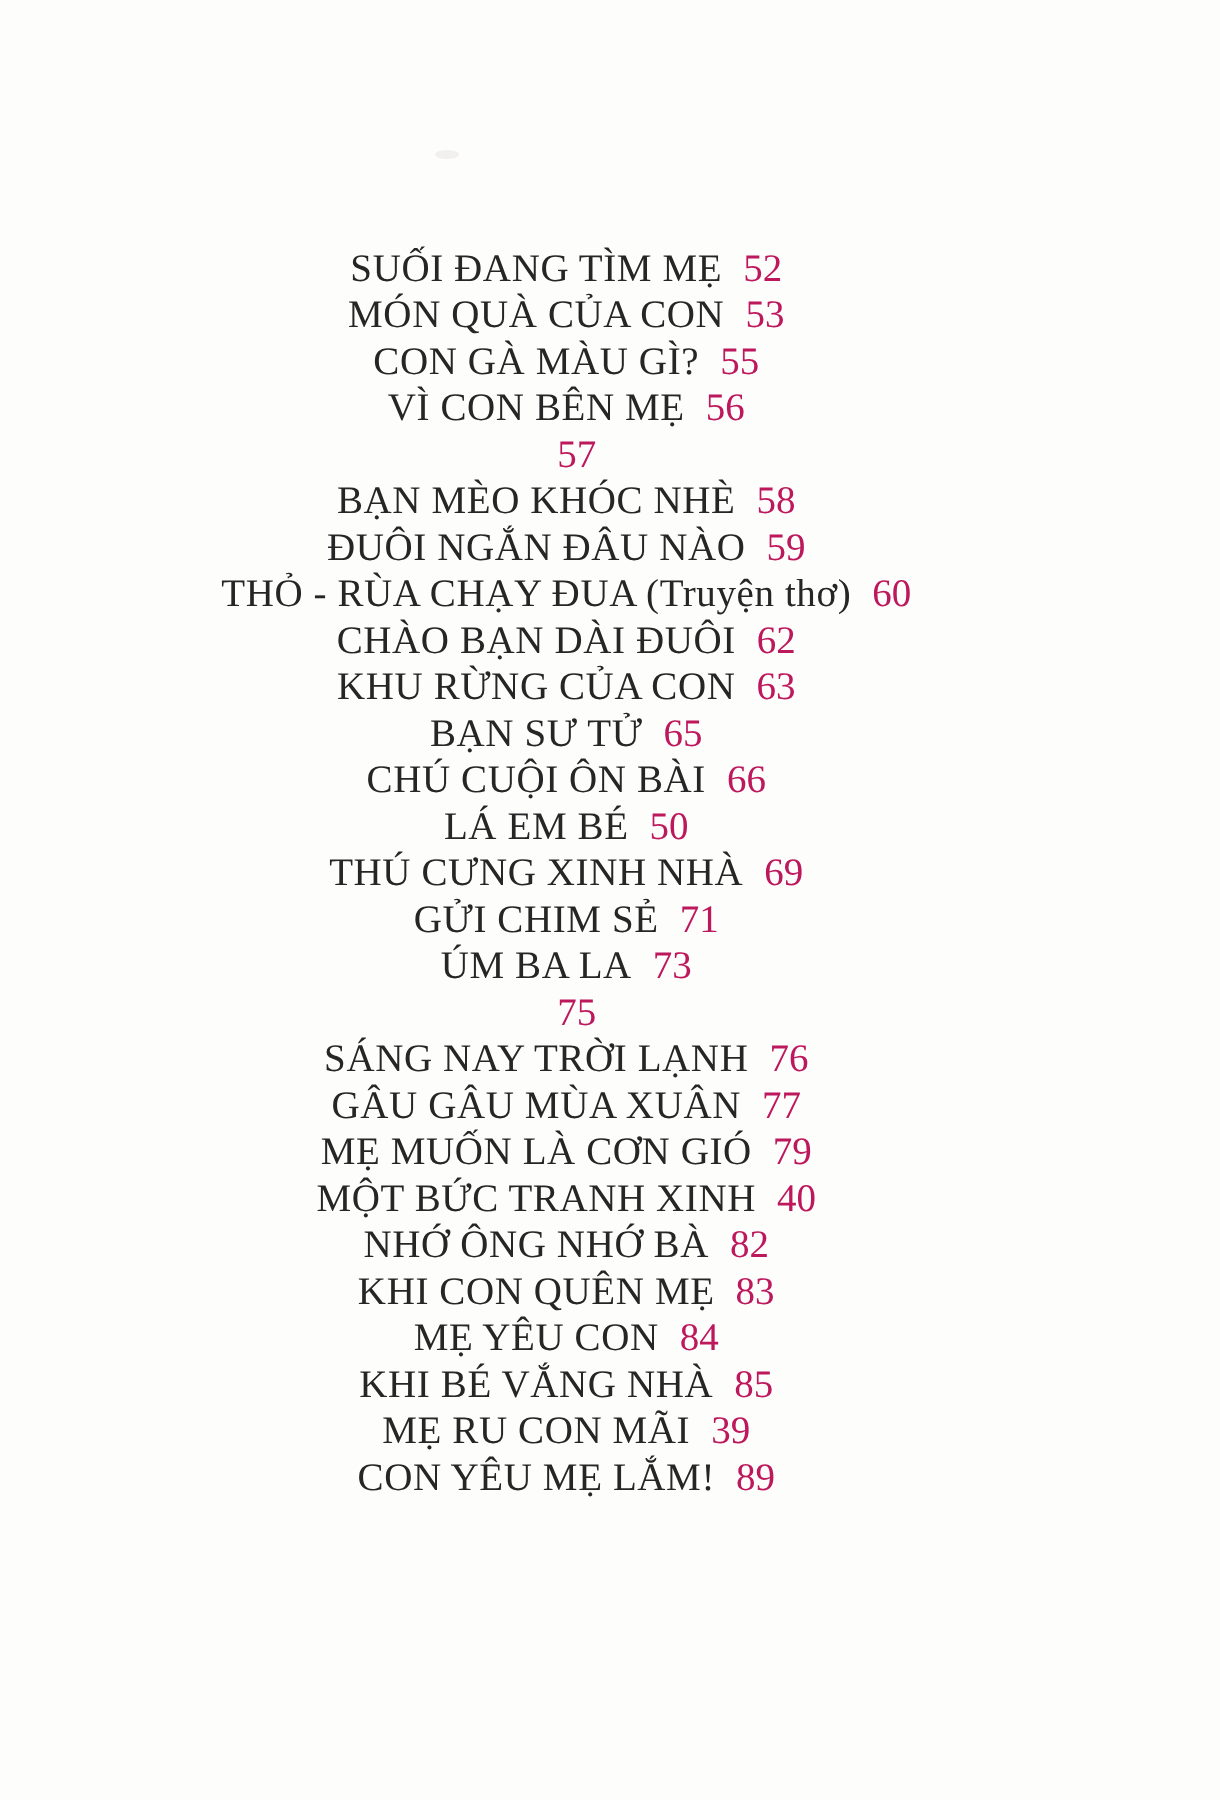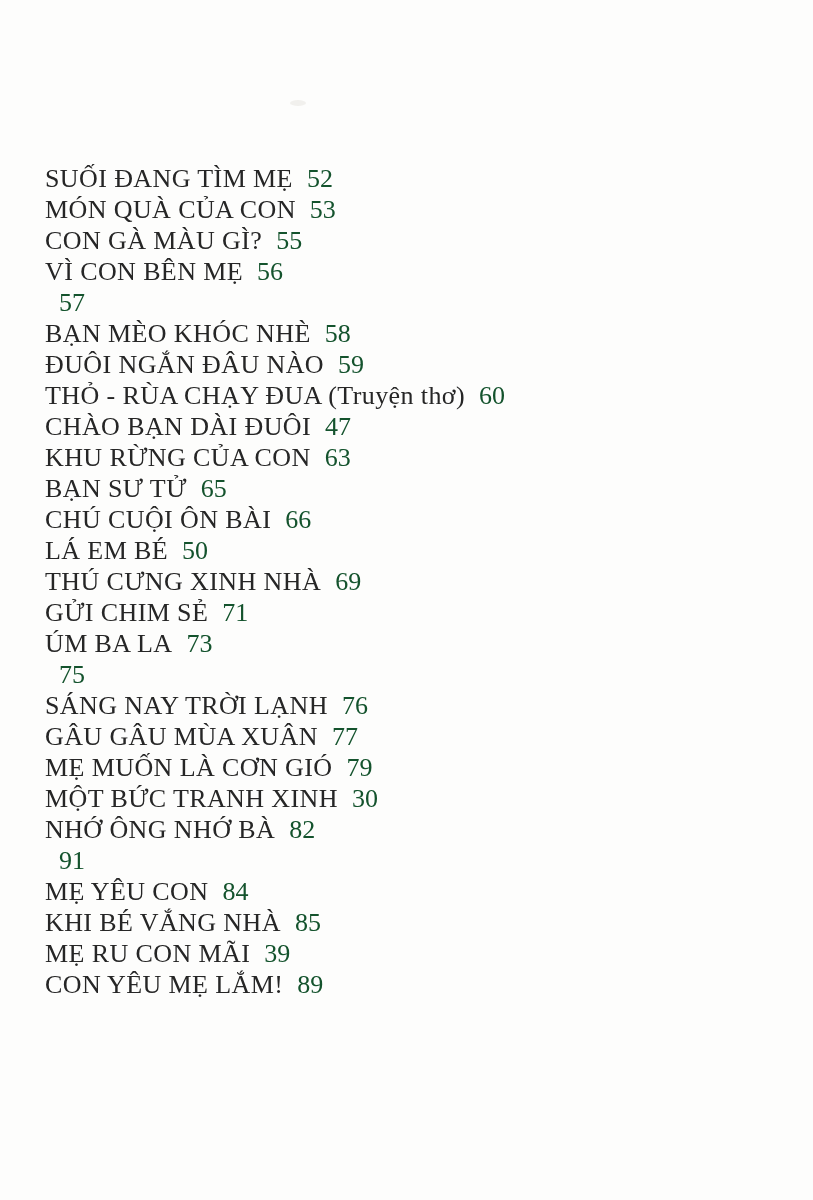--- a/index.html
+++ b/index.html
@@ -34,35 +34,35 @@
     opacity: 0.6;
   }
   .toc {
     position: absolute;
     left: 45px;
     top: 163px;
     width: 665px;
   }
   .toc-row {
     display: flex;
-    justify-content: flex-start;
+    justify-content: center;
     align-items: baseline;
     height: 31px;
     line-height: 31px;
     white-space: nowrap;
     font-family: Liberation Serif, serif;
   }
   .toc-title {
     font-size: 26px;
     color: #262626;
     letter-spacing: 0.4px;
   }
   .toc-page {
     font-size: 26px;
-    color: #14532d;
+    color: #be185d;
     text-align: right;
     min-width: 40px;
   }
 </style>
 </head>
 <body>
 
 <div class="page">
   <div class="smudge"></div>
   <div class="toc">
@@ -100,21 +100,21 @@
     <span class="toc-page">59</span>
   </div>
 
   <div class="toc-row">
     <span class="toc-title">THỎ - RÙA CHẠY ĐUA (Truyện thơ)</span>
     <span class="toc-page">60</span>
   </div>
 
   <div class="toc-row">
     <span class="toc-title">CHÀO BẠN DÀI ĐUÔI</span>
-    <span class="toc-page">47</span>
+    <span class="toc-page">62</span>
   </div>
 
   <div class="toc-row">
     <span class="toc-title">KHU RỪNG CỦA CON</span>
     <span class="toc-page">63</span>
   </div>
 
   <div class="toc-row">
     <span class="toc-title">BẠN SƯ TỬ</span>
     <span class="toc-page">65</span>
@@ -159,30 +159,31 @@
     <span class="toc-page">77</span>
   </div>
 
   <div class="toc-row">
     <span class="toc-title">MẸ MUỐN LÀ CƠN GIÓ</span>
     <span class="toc-page">79</span>
   </div>
 
   <div class="toc-row">
     <span class="toc-title">MỘT BỨC TRANH XINH</span>
-    <span class="toc-page">30</span>
+    <span class="toc-page">40</span>
   </div>
 
   <div class="toc-row">
     <span class="toc-title">NHỚ ÔNG NHỚ BÀ</span>
     <span class="toc-page">82</span>
   </div>
 
   <div class="toc-row">
-    <span class="toc-page">91</span>
+    <span class="toc-title">KHI CON QUÊN MẸ</span>
+    <span class="toc-page">83</span>
   </div>
 
   <div class="toc-row">
     <span class="toc-title">MẸ YÊU CON</span>
     <span class="toc-page">84</span>
   </div>
 
   <div class="toc-row">
     <span class="toc-title">KHI BÉ VẮNG NHÀ</span>
     <span class="toc-page">85</span>

